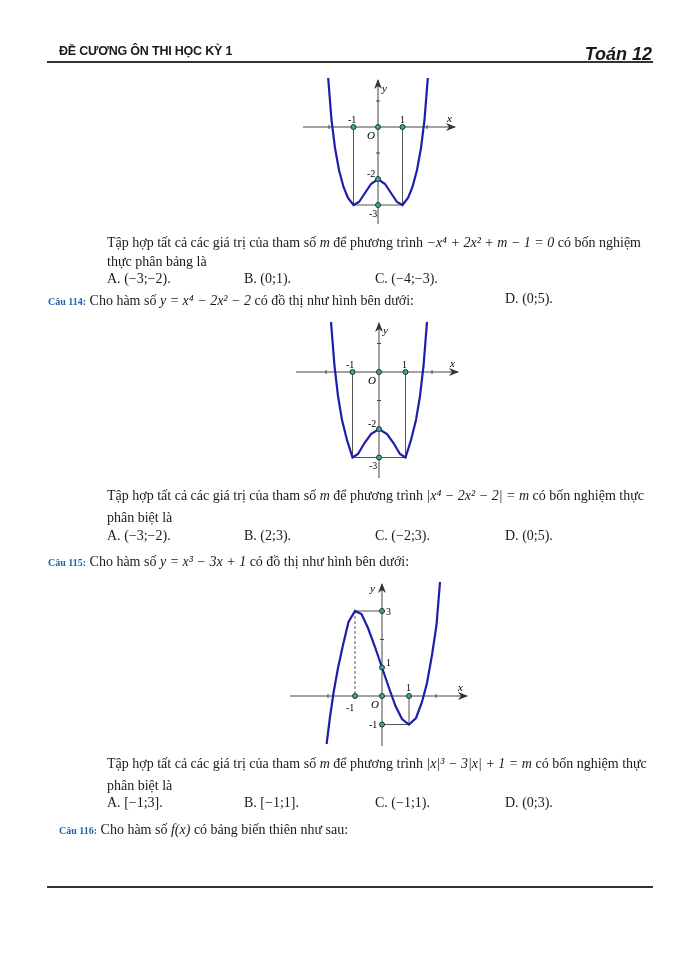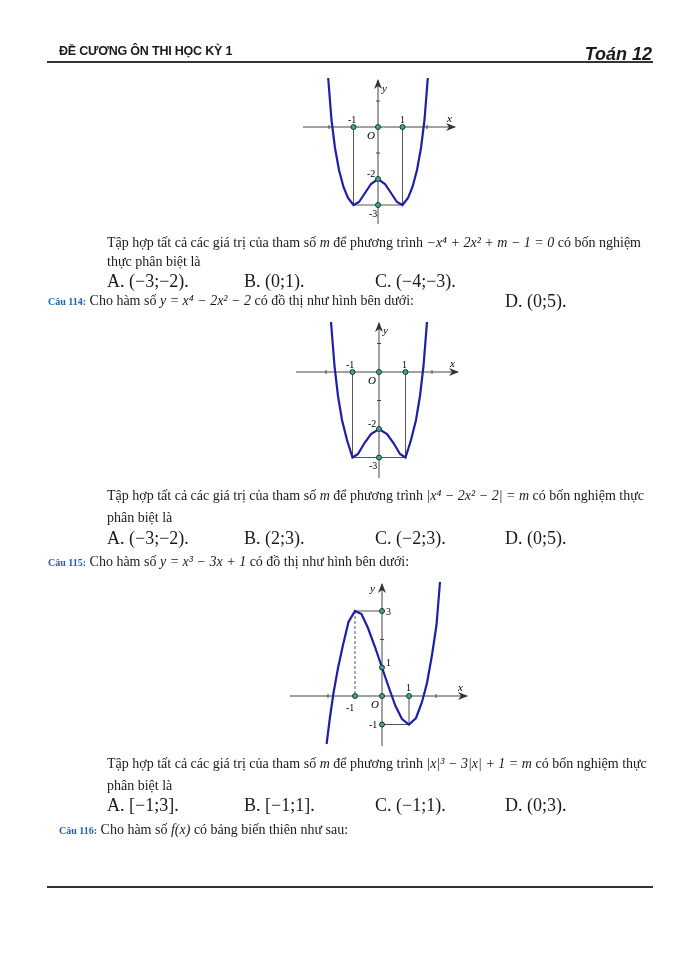--- a/index.html
+++ b/index.html
@@ -7,21 +7,21 @@
          font-family:"Liberation Serif","DejaVu Serif",serif; color:#1a1a1a; }
   .abs { position:absolute; }
   .hdr-left { left:47px; top:44px; font-family:"Liberation Sans","DejaVu Sans",sans-serif;
               font-weight:bold; font-size:12.5px; letter-spacing:-0.2px;padding-left:12px; }
   .hdr-right { right:48px; top:44px; font-family:"Liberation Sans","DejaVu Sans",sans-serif;
                font-weight:bold; font-style:italic; font-size:18px; }
   .rule { left:47px; width:606px; height:2px; background:#333; }
   .para { font-size:14px; line-height:20px; }
   .q-label { color:#1f5fae; font-weight:bold; font-size:10px; }
   .math { font-style:italic; font-family:"Liberation Serif","DejaVu Serif",serif; }
-  .opt { font-size:18px; }
+  .opt { font-size:14px; }
   svg text { font-family:"Liberation Serif","DejaVu Serif",serif; }
 </style>
 </head>
 <body>
 
 <div class="abs hdr-left">ĐỀ CƯƠNG ÔN THI HỌC KỲ 1</div>
 <div class="abs hdr-right">Toán 12</div>
 <div class="abs rule" style="top:61px;"></div>
 
 <svg class="abs" style="left:0;top:0;" width="700" height="960">
@@ -120,21 +120,21 @@
   </g>
 </svg>
 
 <div class="abs para" style="left:107px;top:233px;width:550px;">
   <span>Tập hợp tất cả các giá trị của tham số</span>
   <span class="math">m</span>
   <span>để phương trình</span>
   <span class="math">−x⁴ + 2x² + m − 1 = 0</span>
   <span>có bốn nghiệm</span>
 </div>
-<div class="abs para" style="left:107px;top:252px;">thực phân biệt là</div>
+<div class="abs para" style="left:107px;top:252px;">thực phân bảng là</div>
 <div class="abs opt" style="left:107px;top:271px;"><span>A.</span> <span>(−3;−2).</span></div>
 <div class="abs opt" style="left:244px;top:271px;"><span>B.</span> <span>(0;1).</span></div>
 <div class="abs opt" style="left:375px;top:271px;"><span>C.</span> <span>(−4;−3).</span></div>
 <div class="abs opt" style="left:505px;top:271px;margin-top:20px;"><span>D.</span> <span>(0;5).</span></div>
 
 <div class="abs para" style="left:48px;top:291px;">
   <span class="q-label">Câu 114:</span>
   <span>Cho hàm số</span>
   <span class="math">y = x⁴ − 2x² − 2</span>
   <span>có đồ thị như hình bên dưới:</span>

